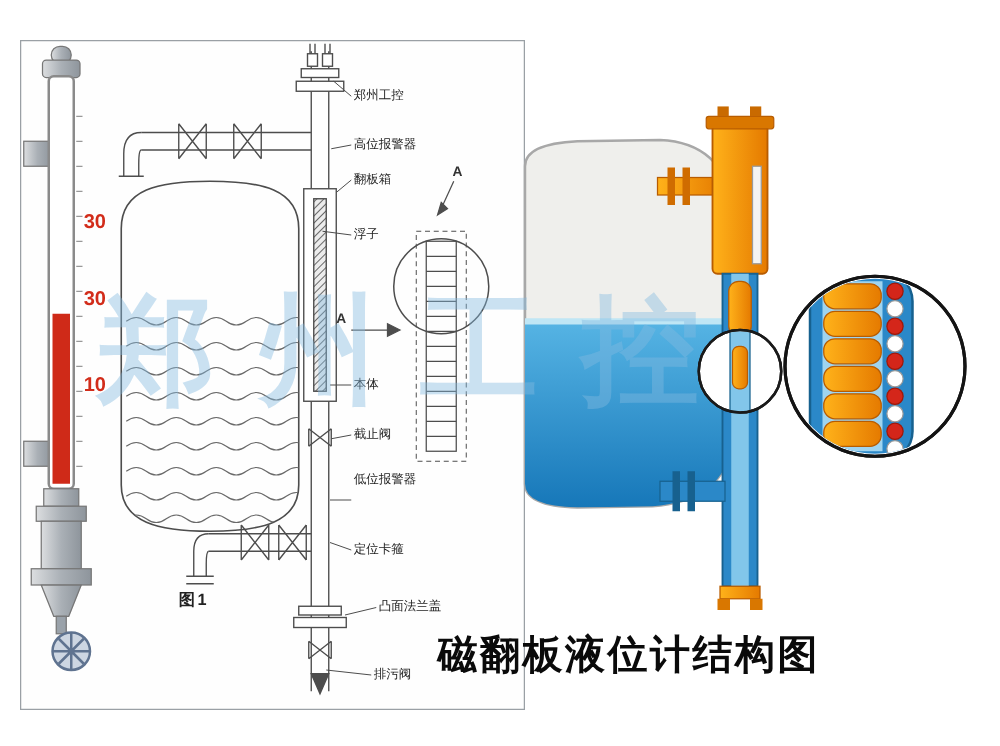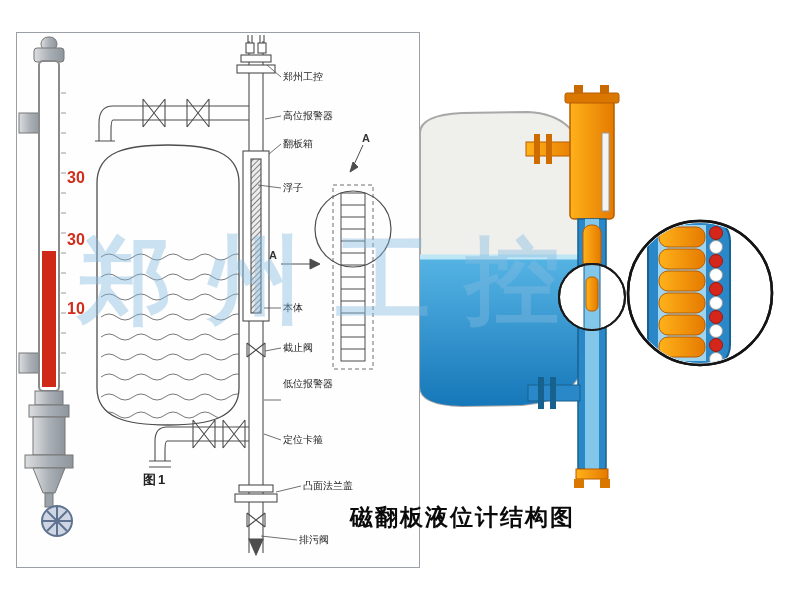--- a/index.html
+++ b/index.html
@@ -19,21 +19,21 @@
     position:absolute;font-size:16px;font-weight:bold;color:#d22c1a;line-height:12px;
   }
   .amark{
     position:absolute;font-size:11px;font-weight:bold;color:#333;line-height:11px;
   }
   .fig-label{
     position:absolute;left:106px;top:438px;font-size:13px;font-weight:bold;color:#222;letter-spacing:2px;margin-left:20px;
   }
   .right-svg{position:absolute;left:410px;top:85px;width:390px;height:430px;}
   .caption{
-    position:absolute;left:350px;top:502px;font-size:23px;font-weight:bold;color:#0a0a0a;
+    position:absolute;left:350px;top:502px;font-size:32px;font-weight:bold;color:#0a0a0a;
     letter-spacing:2px;white-space:nowrap;z-index:6;
   }
   .watermark{
     position:absolute;left:78px;top:218px;font-size:95px;font-weight:bold;
     color:rgba(130,185,225,0.42);letter-spacing:34px;white-space:nowrap;
     z-index:5;pointer-events:none;text-align:right;
   }
 </style>
 </head>
 <body>

